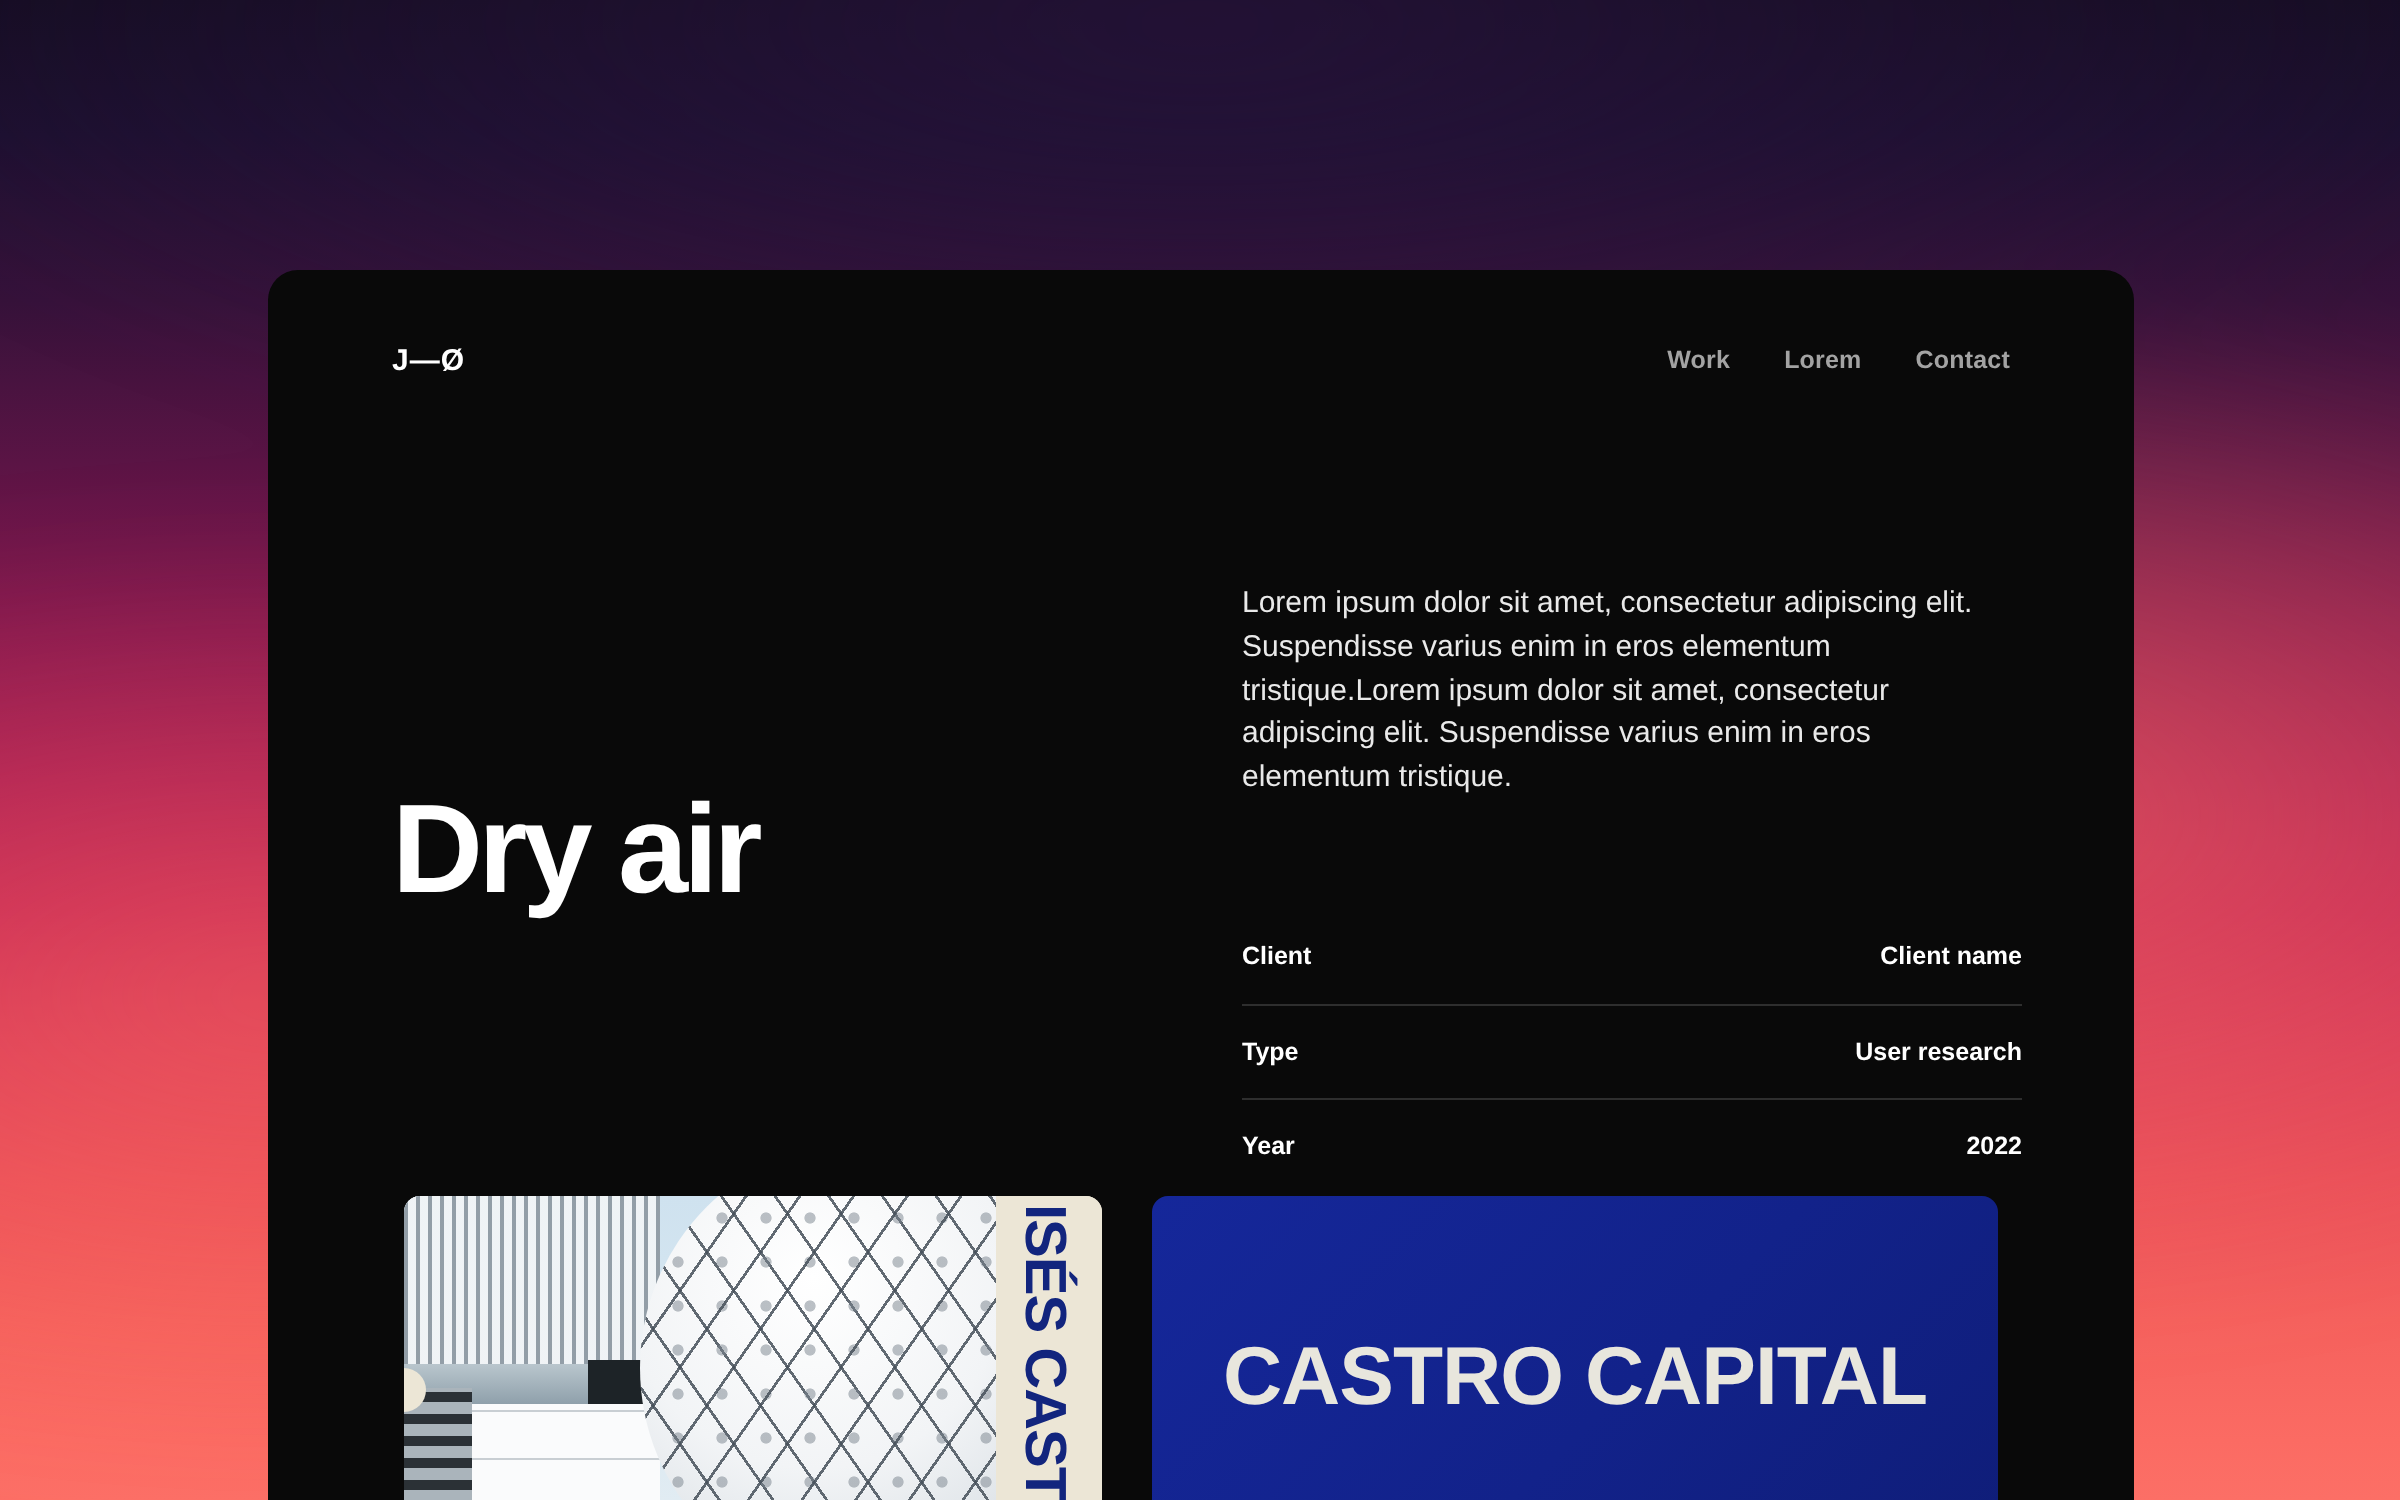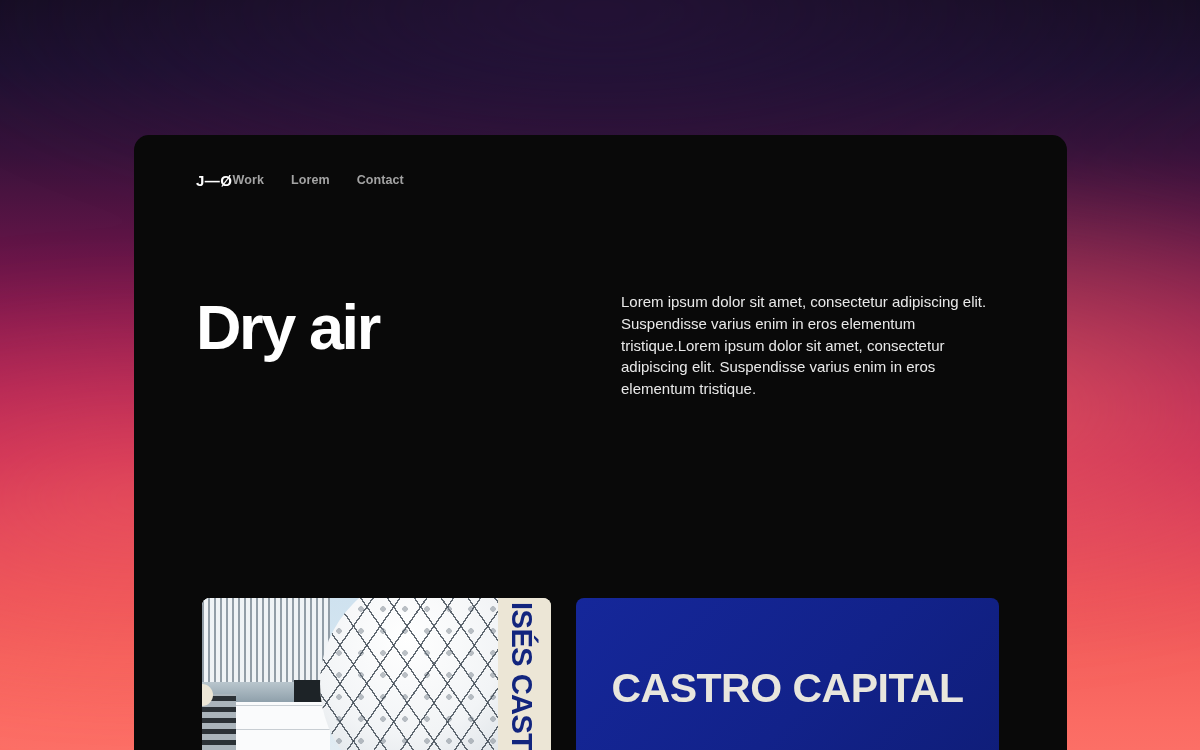--- a/index.html
+++ b/index.html
@@ -56,21 +56,21 @@
     z-index:2;
   }
 
   
   .site-nav {
     position:absolute;
     left:0; top:0;
     width:100%; height:90px;
     display:flex;
     align-items:center;
-    justify-content:flex-start;
+    justify-content:space-between;
     padding:0 62px 0 62px;
   }
   .logo {
     color:#ffffff;
     font-size:15px;
     font-weight:700;
     letter-spacing:.5px;
     white-space:nowrap;
     cursor:pointer;
   }
@@ -320,20 +320,38 @@
       </div>
     </nav>
 
     <section class="hero">
 
       <h1 class="hero-title">Dry air</h1>
 
       <div class="hero-right">
         <p class="hero-desc">Lorem ipsum dolor sit amet, consectetur adipiscing elit. Suspendisse varius enim in eros elementum tristique.Lorem ipsum dolor sit amet, consectetur adipiscing elit. Suspendisse varius enim in eros elementum tristique.</p>
 
+        <div class="meta-table">
+
+          <div class="meta-row">
+            <span class="meta-label">Client</span>
+            <span class="meta-value">Client name</span>
+          </div>
+
+          <div class="meta-row">
+            <span class="meta-label">Type</span>
+            <span class="meta-value">User research</span>
+          </div>
+
+          <div class="meta-row">
+            <span class="meta-label">Year</span>
+            <span class="meta-value">2022</span>
+          </div>
+
+        </div>
       </div>
     </section>
 
     <section class="gallery">
 
       <div class="card card-ticket">
         <div class="ticket-photo">
           <div class="tower"></div>
           <div class="tower-base"></div>
           <div class="tower-band"></div>

